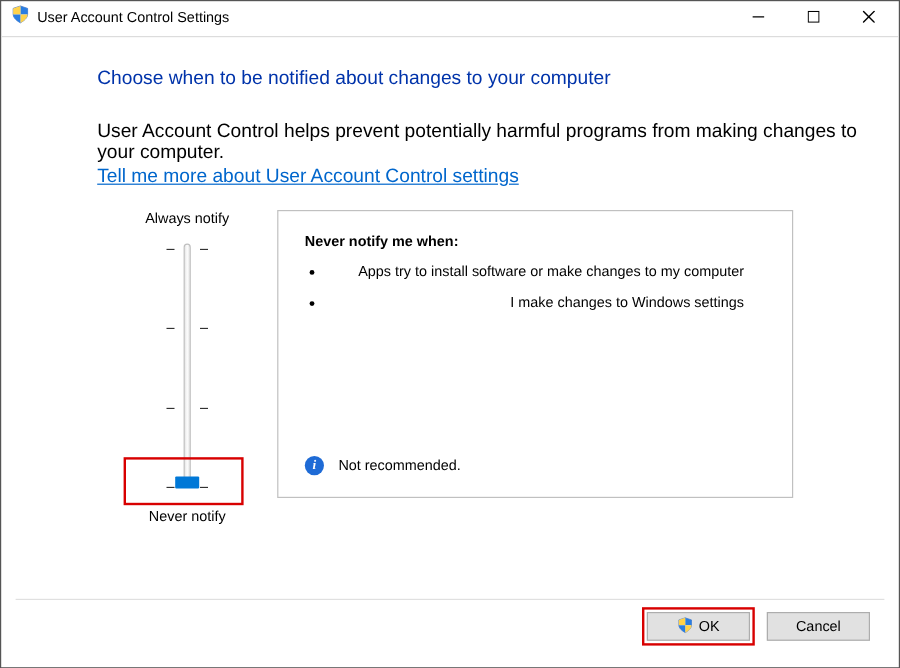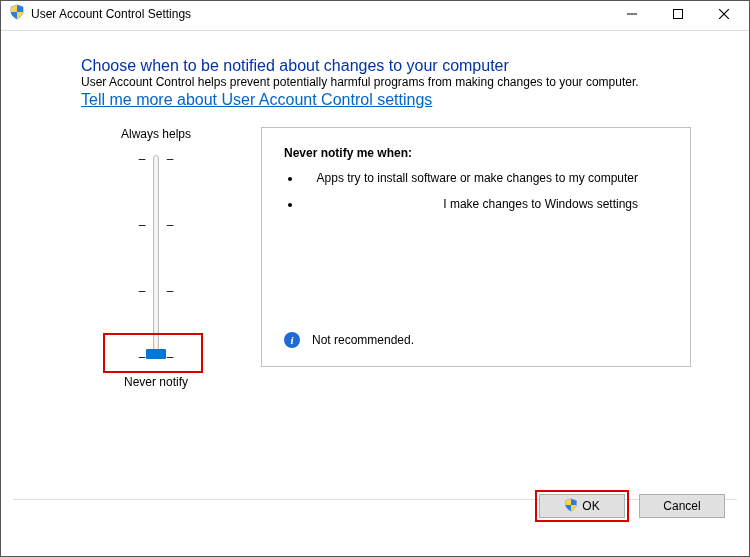--- a/index.html
+++ b/index.html
@@ -38,25 +38,25 @@
     cursor: pointer;
   }
   .client {
     padding: 20px 30px 60px 30px;
     position: relative;
     height: calc(100% - 30px);
   }
   .heading {
     color: #0033aa;
     font-size: 16px;
-    margin: 6px 0 0 50px;
+    margin: 6px 0 26px 50px;
   }
   .desc {
     margin: 0 0 0 50px;
-    font-size: 12px;
+    font-size: 16px;
   }
   .link {
     color: #0066cc;
     text-decoration: underline;
     cursor: pointer;
     margin-left: 50px;
     font-size: 16px;
     display: inline-block;
     margin-top: 2px;
     margin-bottom: 18px;
@@ -113,22 +113,21 @@
   }
   .highlight-box {
     position: absolute;
     border: 2px solid #d80000;
     pointer-events: none;
   }
   .info-panel {
     border: 1px solid #c0c0c0;
     width: 430px;
     min-height: 240px;
-    padding: 18px 22px 14px 22px;
-    margin-left: 30px;
+    padding: 18px 10px 14px 22px;
     position: relative;
   }
   .info-title {
     font-weight: 600;
     font-size: 12px;
     margin-bottom: 10px;
   }
   .info-panel ul {
     margin: 0 0 0 18px;
     padding: 0;
@@ -159,21 +158,21 @@
     font-weight: bold;
     font-size: 11px;
     display: flex;
     align-items: center;
     justify-content: center;
     margin-right: 12px;
   }
   .button-bar {
     position: absolute;
     right: 24px;
-    bottom: 34px;
+    bottom: 18px;
     display: flex;
     gap: 10px;
     align-items: center;
   }
   .btn {
     min-width: 86px;
     height: 24px;
     border: 1px solid #adadad;
     background: #e1e1e1;
     font-size: 12px;
@@ -232,21 +231,21 @@
   </div>
 
   <div class="client">
     <div class="heading">Choose when to be notified about changes to your computer</div>
     <div class="desc">User Account Control helps prevent potentially harmful programs from making changes to your computer.</div>
     <a class="link">Tell me more about User Account Control settings</a>
 
     <div class="main-row">
 
       <div class="slider-col">
-        <div class="slider-label">Always helps</div>
+        <div class="slider-label">Always notify</div>
         <div class="slider-track-wrap">
           <div class="slider-track"></div>
           <div class="tick" style="top:6px">
               <span>–</span>
               <span>–</span>
             </div>
           <div class="tick" style="top:72px">
               <span>–</span>
               <span>–</span>
             </div>

